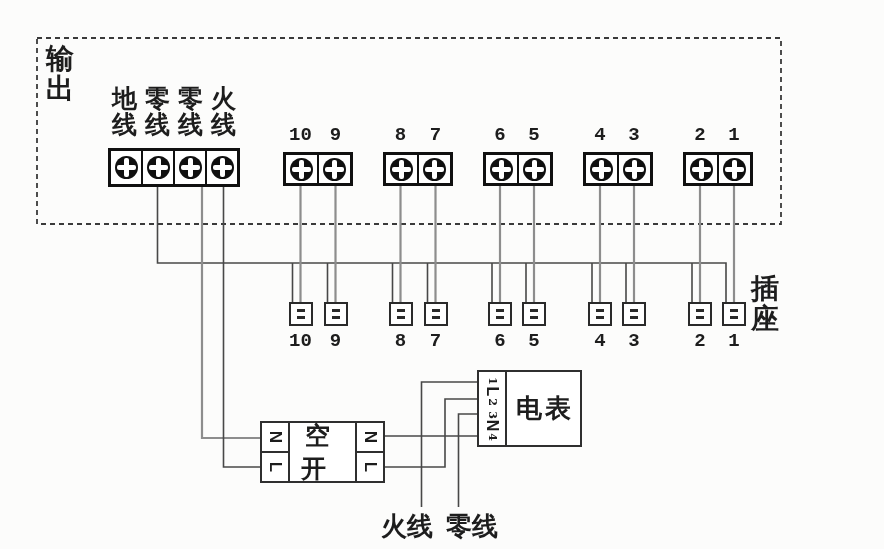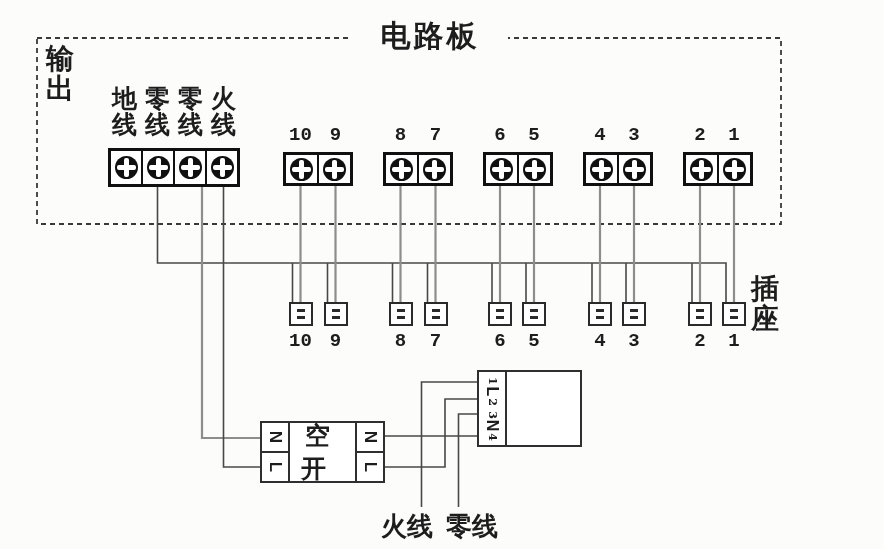--- a/index.html
+++ b/index.html
@@ -126,21 +126,20 @@
       <polyline points="700,186 700,302" fill="none" stroke="#8d8d8d" stroke-width="2.2"></polyline>
       <polyline points="734,186 734,302" fill="none" stroke="#8d8d8d" stroke-width="2.2"></polyline>
       <polyline points="202,187 202,438 260,438" fill="none" stroke="#8d8d8d" stroke-width="2.2"></polyline>
       <polyline points="223.5,187 223.5,467 260,467" fill="none" stroke="#484848" stroke-width="1.6"></polyline>
       <polyline points="385,436 477,436" fill="none" stroke="#484848" stroke-width="1.6"></polyline>
       <polyline points="385,467 445,467 445,399 477,399" fill="none" stroke="#484848" stroke-width="1.6"></polyline>
       <polyline points="421.5,507 421.5,382 477,382" fill="none" stroke="#484848" stroke-width="1.6"></polyline>
       <polyline points="458.5,507 458.5,414 477,414" fill="none" stroke="#484848" stroke-width="1.6"></polyline>
     </svg>
 
-  <div class="title">电路板</div>
   <div class="vlabel output">输出</div>
   <div class="vlabel sockets">插座</div>
 
   <div id="gen-root">
       <div class="tblock" style="left: 108px; top: 148px; width: 132px; height: 39px;">
         <div class="tcell">
           <span class="screw"></span>
         </div>
         <div class="tcell">
           <span class="screw"></span>
@@ -250,18 +249,19 @@
 
   <div class="meter">
     <div class="meter-strip">
       <span class="mt sm" style="top:3px">1</span>
       <span class="mt big" style="top:11px">L</span>
       <span class="mt sm" style="top:24px">2</span>
       <span class="mt sm" style="top:37px">3</span>
       <span class="mt big" style="top:45px">N</span>
       <span class="mt sm" style="top:59px">4</span>
     </div>
+    <div class="meter-label">电表</div>
   </div>
 
   <div class="mains-label live">火线</div>
   <div class="mains-label neutral">零线</div>
 
 </div>
 
 </body></html>

